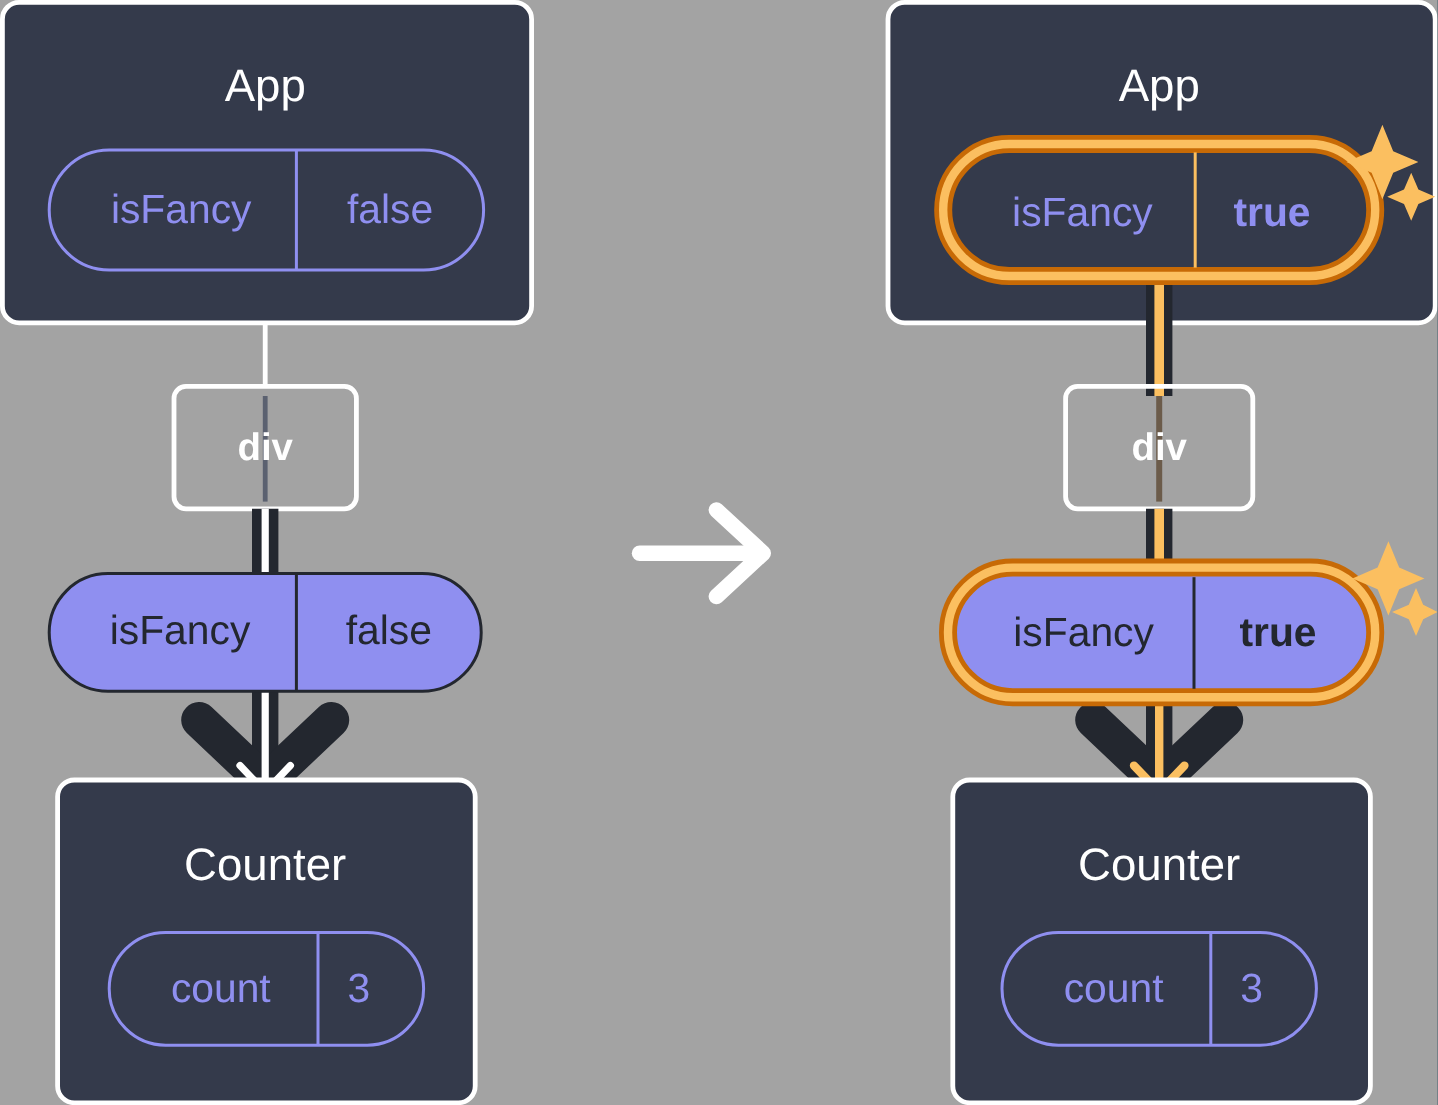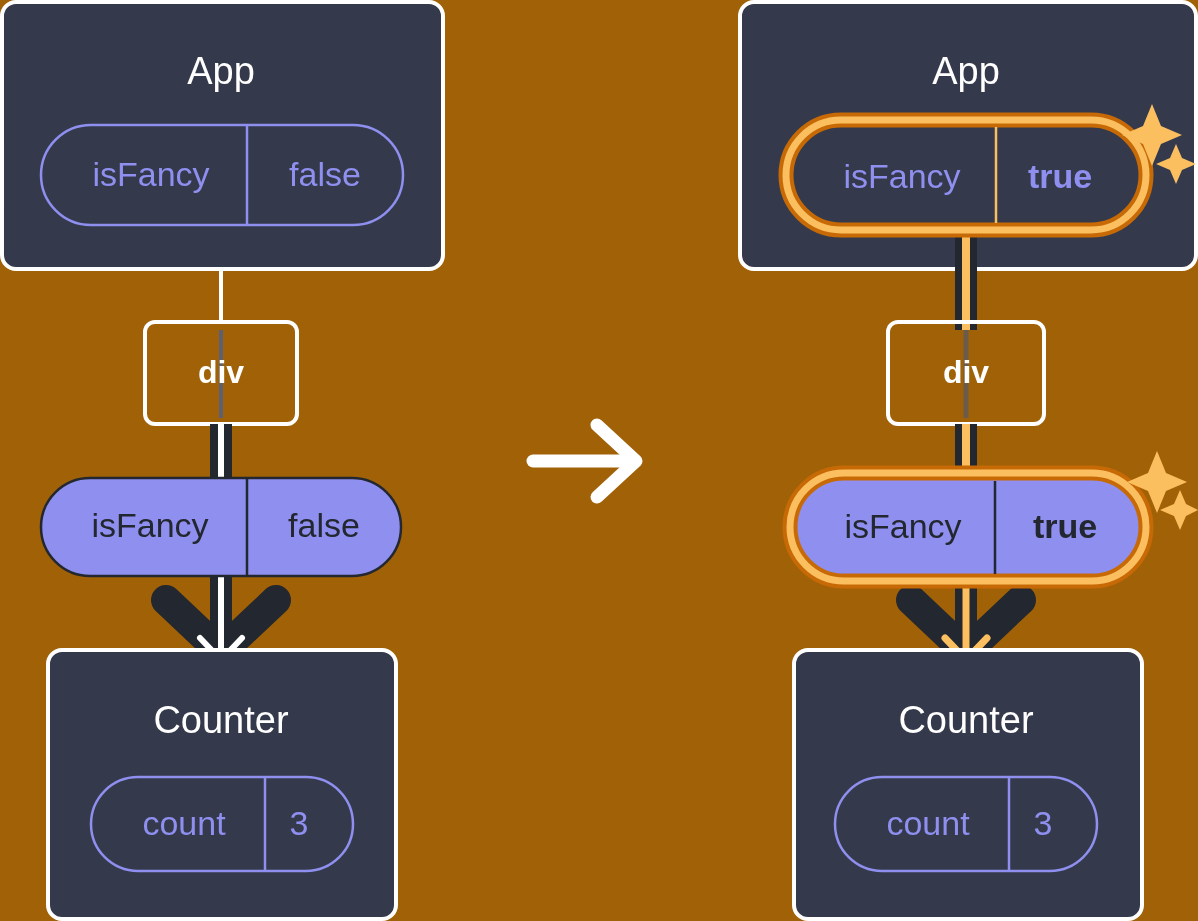--- a/index.html
+++ b/index.html
@@ -4,21 +4,21 @@
 <style>
   html, body {
     margin: 0;
     padding: 0;
     background: #4d6671;
   }
   #stage {
     position: relative;
     width: 1198px;
     height: 921px;
-    background: #a16207;
+    background: #a3a3a3;
     overflow: hidden;
     font-family: "Liberation Sans", sans-serif;
   }
   #stage svg.layer {
     position: absolute;
     left: 0;
     top: 0;
     width: 1198px;
     height: 921px;
   }

